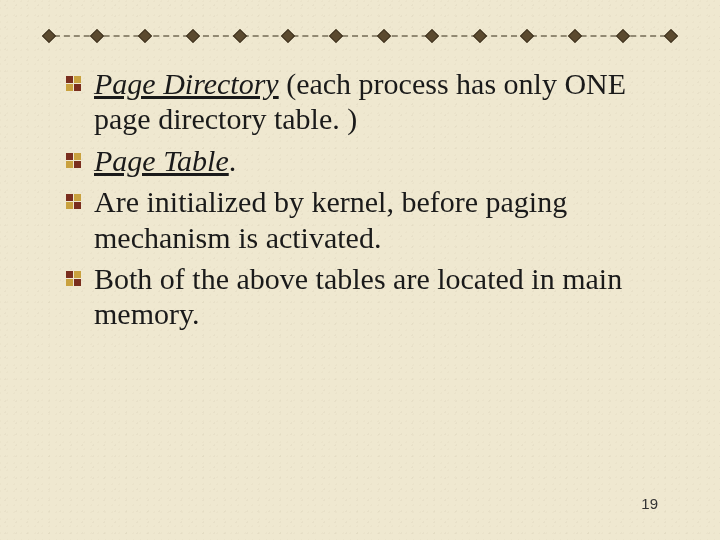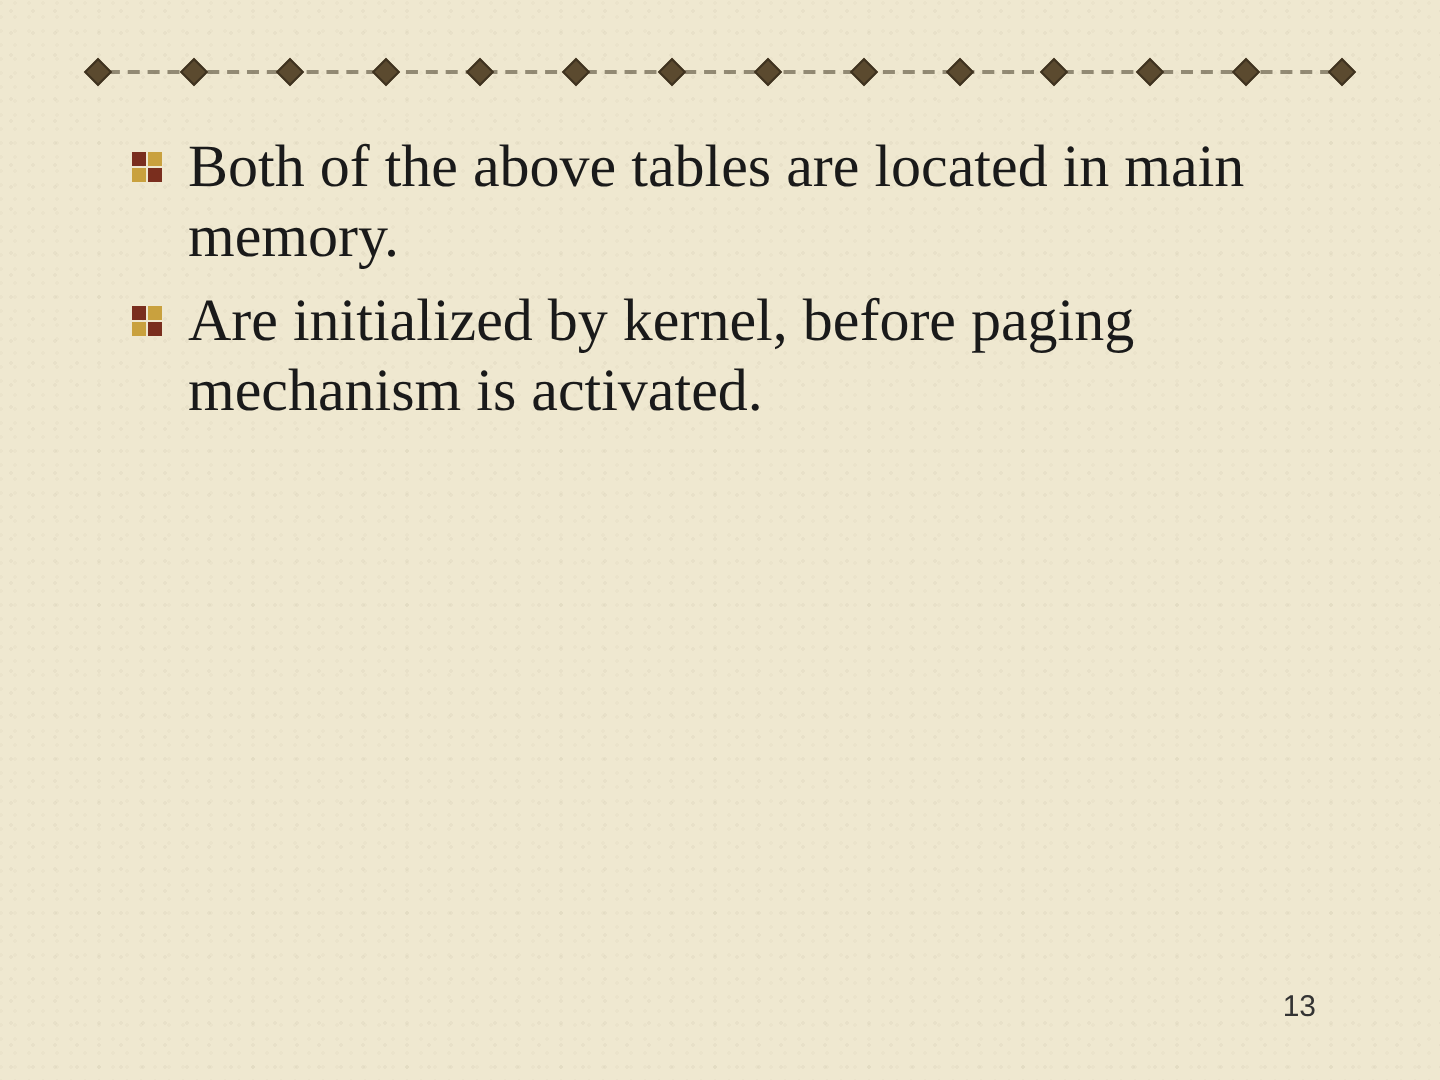--- a/index.html
+++ b/index.html
@@ -61,21 +61,27 @@
         <span></span>
         <span></span>
         <span></span>
         <span></span>
         <span></span>
     </div>
   </div>
 
   <ul class="bullets">
     <li>
-      <span>Both of the above tables are located in main memory.</span>
+      <span class="i u">Page Directory</span><span> (each process has only ONE page directory table. )</span>
+    </li>
+    <li>
+      <span class="i u">Page Table</span><span>.</span>
     </li>
     <li>
       <span>Are initialized by kernel, before paging mechanism is activated.</span>
     </li>
+    <li>
+      <span>Both of the above tables are located in main memory.</span>
+    </li>
   </ul>
 </div>
 
-<div class="pagenum">13</div>
+<div class="pagenum">19</div>
 
 </body></html>

